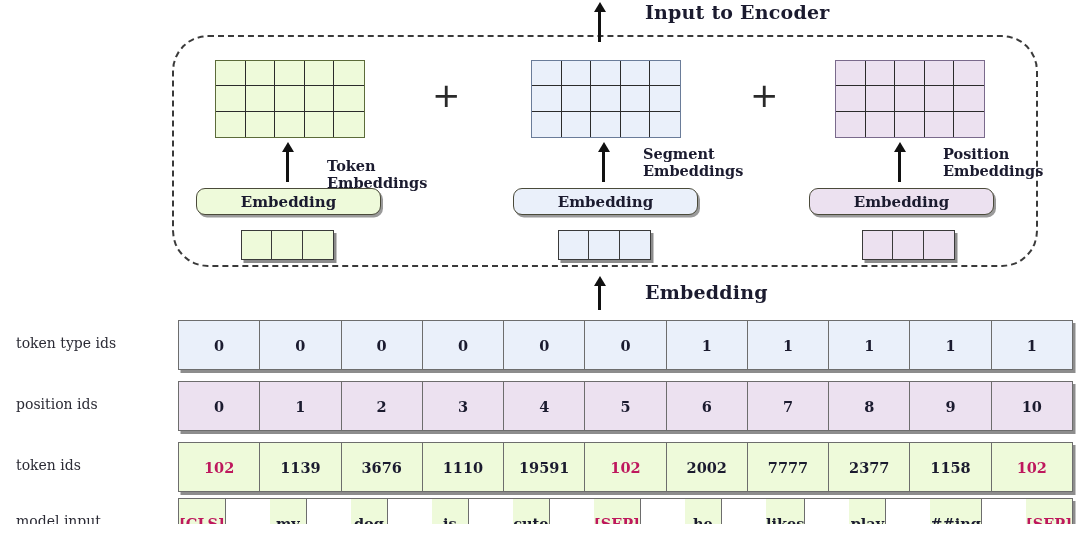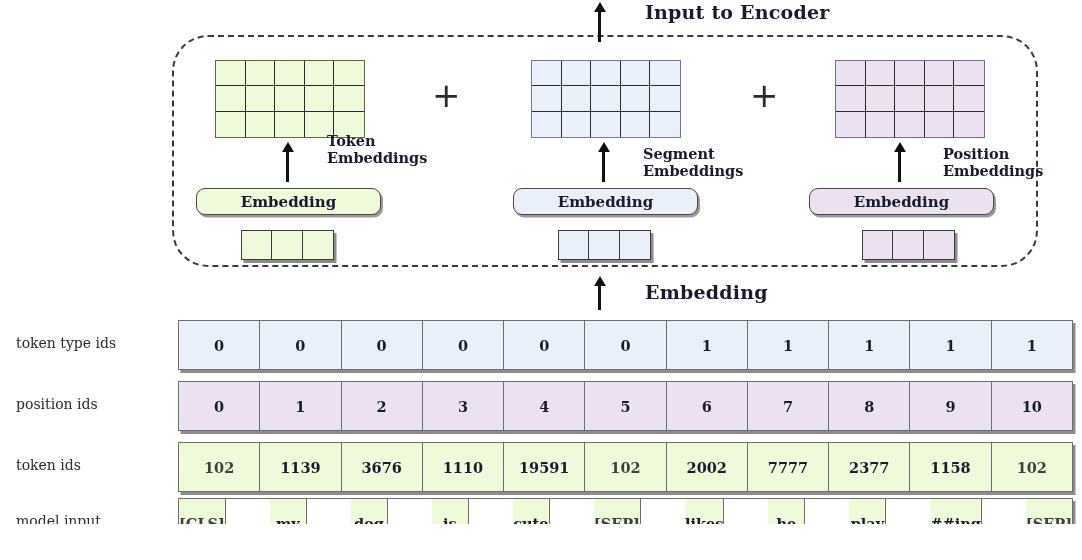--- a/index.html
+++ b/index.html
@@ -172,21 +172,21 @@
     display: flex;
     align-items: center;
     justify-content: center;
     border-right: 1.3px solid #6d6d6d;
     box-sizing: border-box;
     font-size: 14.5px;
     font-weight: 700;
     color: #1b1b2f;
   }
   .trow .tcell:last-child { border-right: none; }
-  .tcell.special { color: #404040; }
+  .tcell.special { color: #be185d; }
 
   .hr-bottom {
     position: absolute;
     left: 0;
     top: 556px;
     width: 1082px;
     height: 3px;
     background: #1b1b2f;
   }
 </style>
@@ -217,21 +217,21 @@
     <div class="cell c-green"></div>
     <div class="cell c-green"></div>
     <div class="cell c-green"></div>
     <div class="cell c-green"></div>
     <div class="cell c-green"></div>
     <div class="cell c-green"></div>
     <div class="cell c-green"></div>
     <div class="cell c-green"></div>
   </div>
   <div class="arrow-up" style="left:286px; top:150px; height:32px;"></div>
-  <div class="caption" style="left:327px; top:132px;">Token
+  <div class="caption" style="left:327px; top:157px;">Token
 Embeddings</div>
   <div class="pill c-green" style="left:196px; top:188px; width:185px;">
     <span>Embedding</span>
   </div>
   <div class="strip c-green" style="left:241px; top:230px;">
     <div class="cell c-green"></div>
     <div class="cell c-green"></div>
     <div class="cell c-green"></div>
   </div>
 
@@ -339,22 +339,22 @@
   </div>
 
   <div class="row-label" style="top:513px;">model input</div>
   <div class="trow" style="top:498px; height:50px;gap:44px;">
     <div class="tcell c-green special">[CLS]</div>
     <div class="tcell c-green">my</div>
     <div class="tcell c-green">dog</div>
     <div class="tcell c-green">is</div>
     <div class="tcell c-green">cute</div>
     <div class="tcell c-green special">[SEP]</div>
+    <div class="tcell c-green">he</div>
     <div class="tcell c-green">likes</div>
-    <div class="tcell c-green">he</div>
     <div class="tcell c-green">play</div>
     <div class="tcell c-green">##ing</div>
     <div class="tcell c-green special">[SEP]</div>
   </div>
 
   <div class="hr-bottom"></div>
 
 </div>
 
 </body></html>

